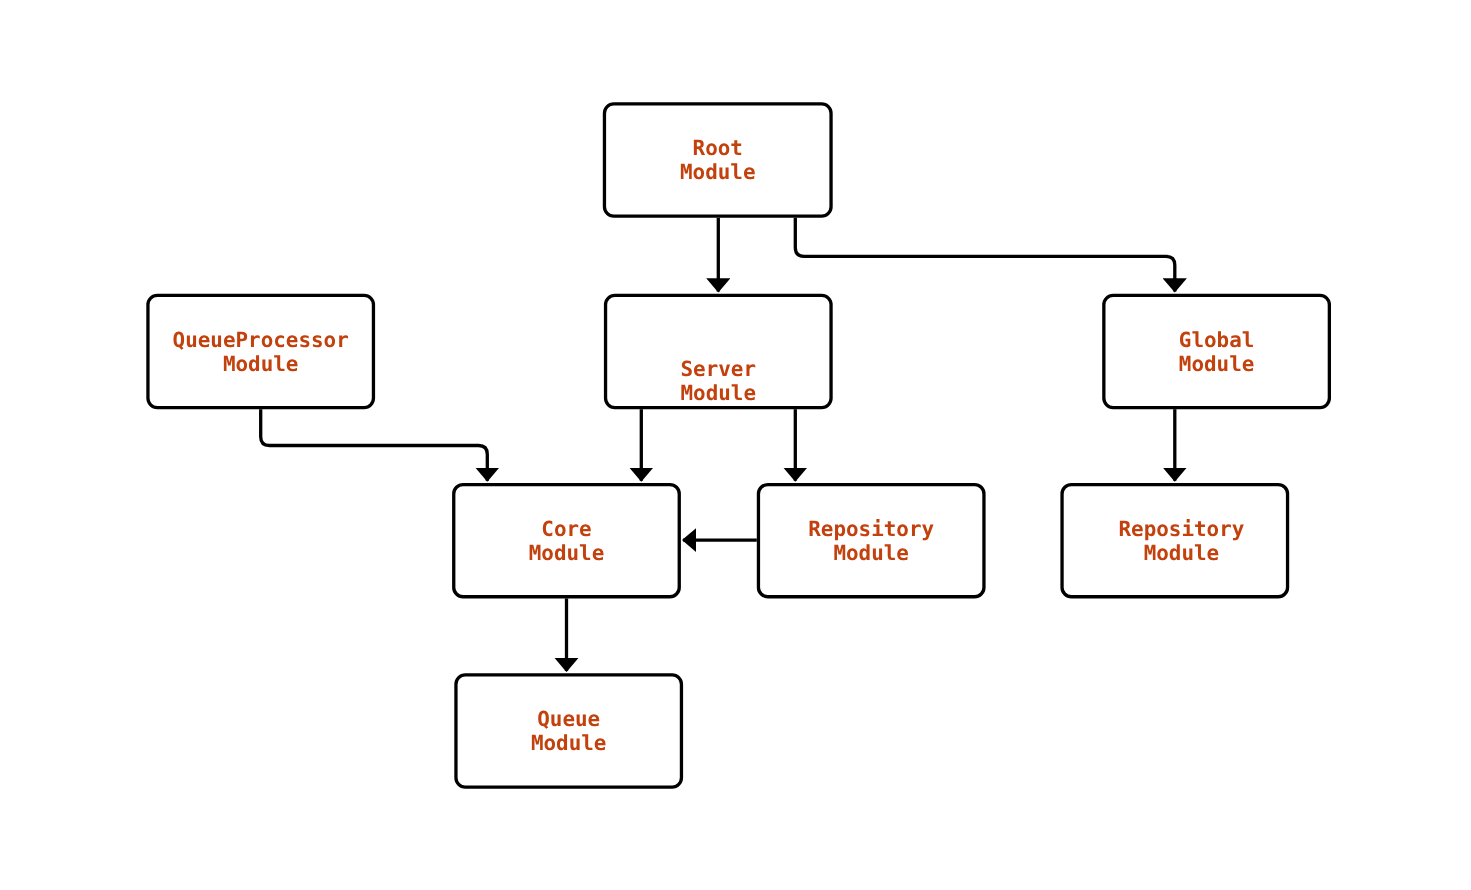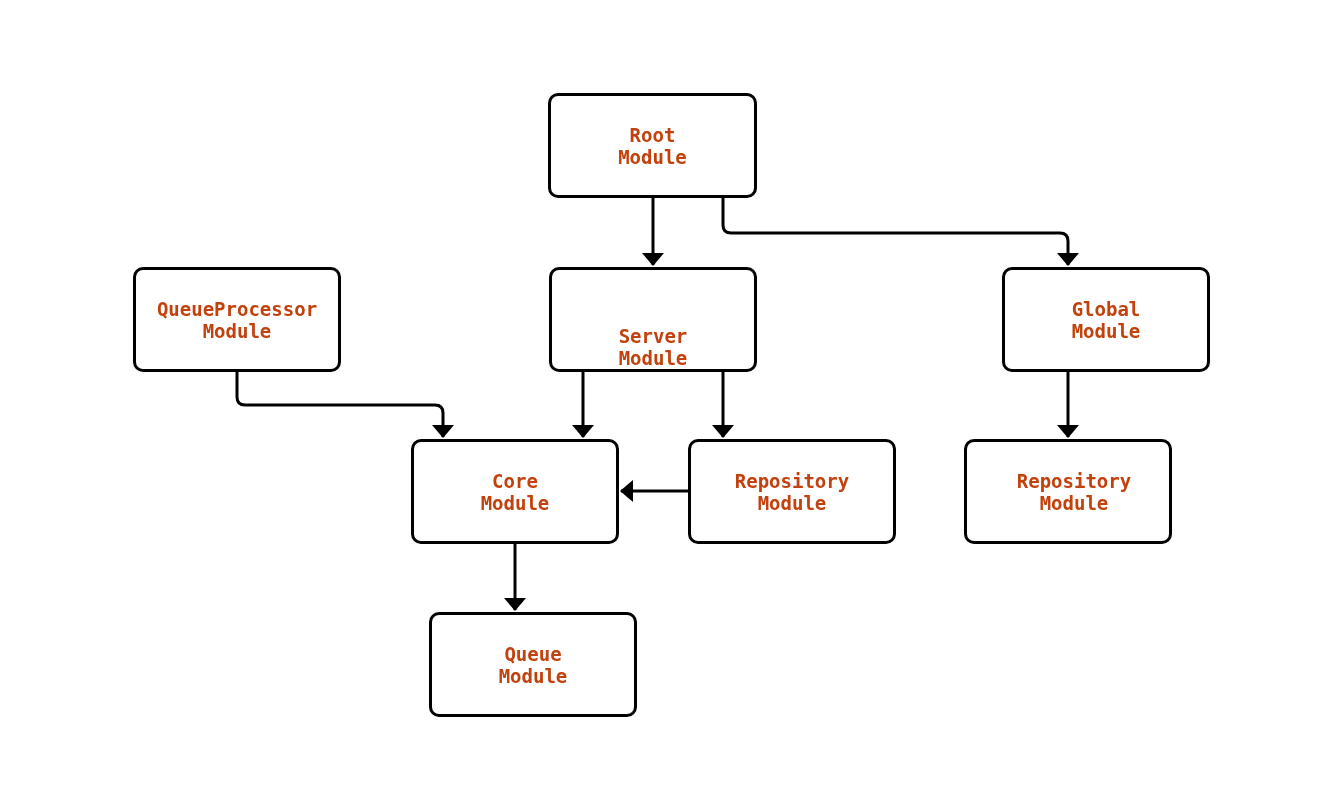--- a/index.html
+++ b/index.html
@@ -48,21 +48,21 @@
     text-align: center;
     white-space: pre-line;
   }
   .node-root          { left: 548px; top:  93px; width: 209px; }
   .node-queueprocessor{ left: 133px; top: 267px; }
   .node-server        { left: 549px; top: 267px; }
   .node-global        { left: 1002px; top: 267px; }
   .node-core          { left: 411px; top: 439px; }
   .node-endpoints     { left: 688px; top: 439px; }
   .node-repository    { left: 964px; top: 439px; }
-  .node-queue         { left: 429px; top: 612px; }
+  .node-queue         { left: 413px; top: 612px; }
 </style>
 </head>
 <body>
 
 <div class="canvas" style="background: rgb(255, 255, 255);">
 
   <svg class="edges" xmlns="http://www.w3.org/2000/svg">
     <defs>
       <marker id="arrowhead" markerUnits="userSpaceOnUse" markerWidth="13" markerHeight="22" viewBox="0 0 13 22" refX="12" refY="11" orient="auto">
         <path d="M0,0 L13,11 L0,22 Z" fill="#000000"></path>

